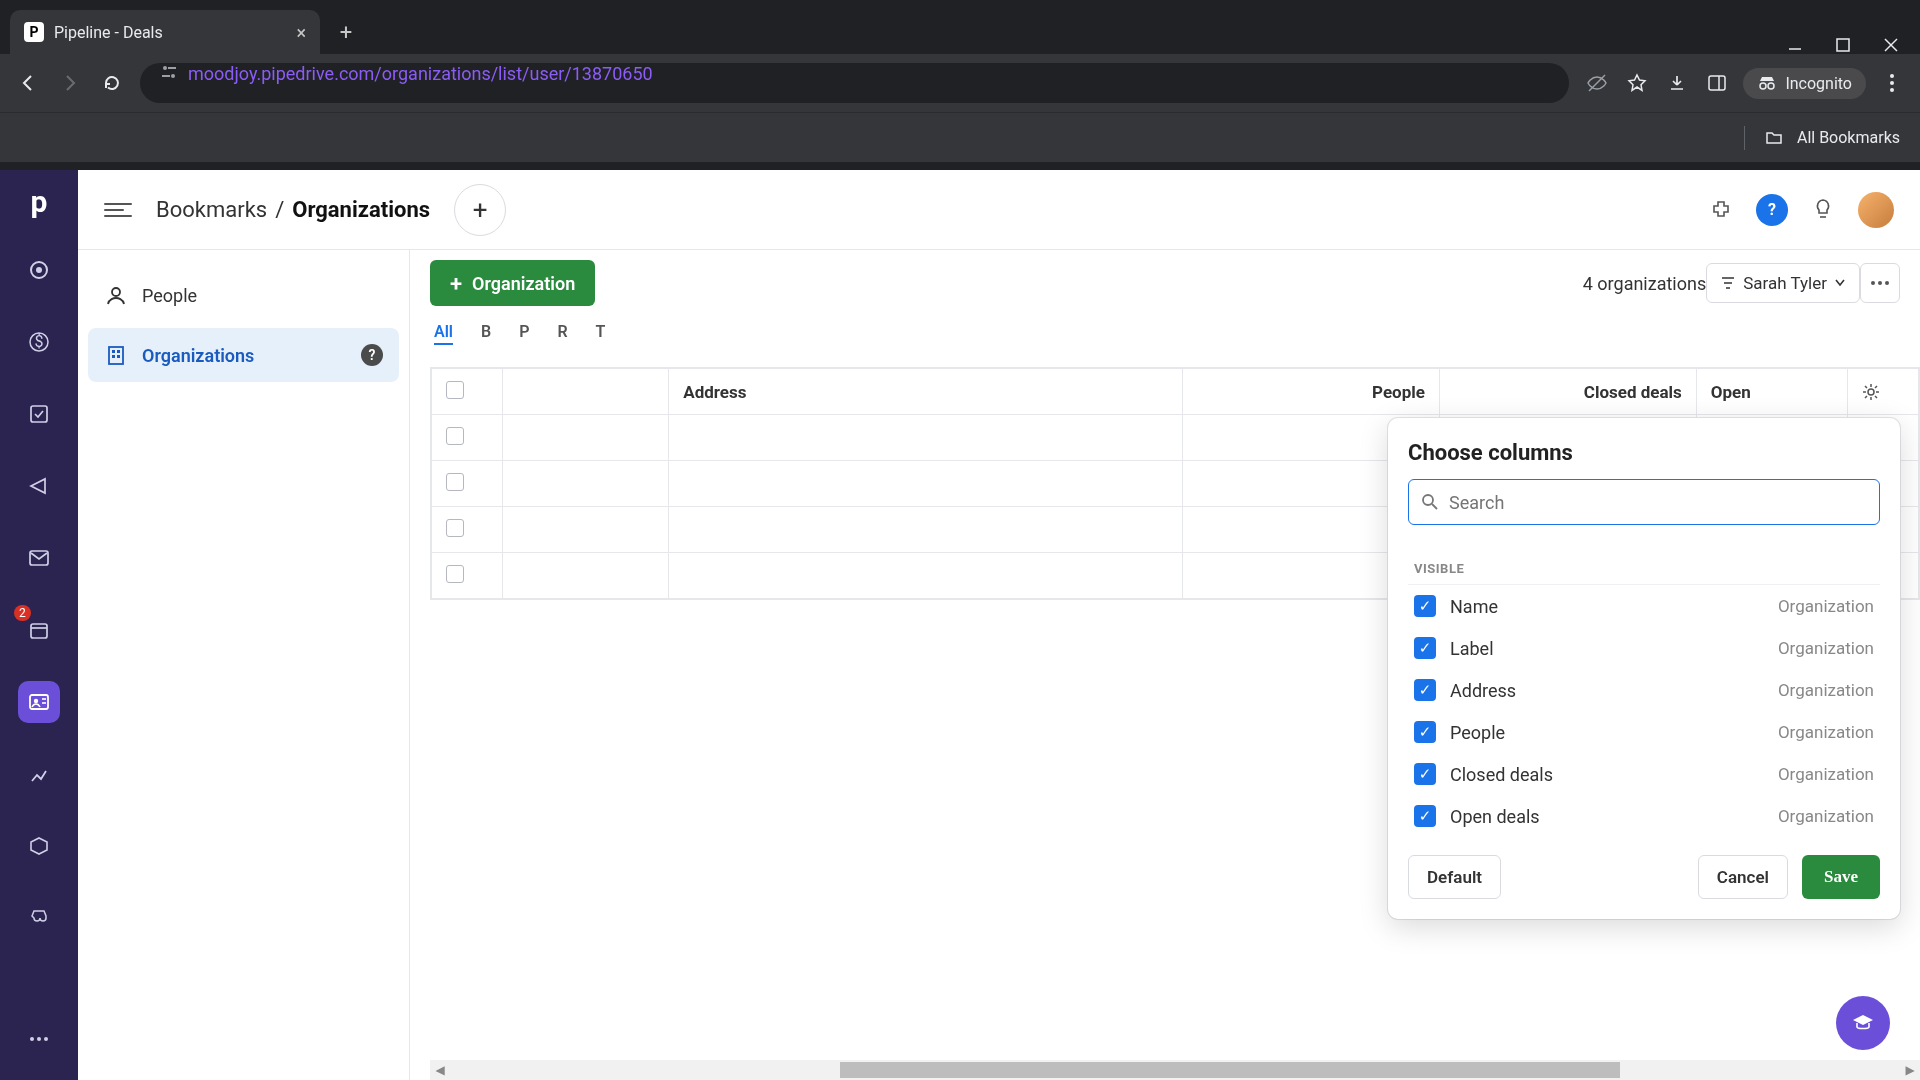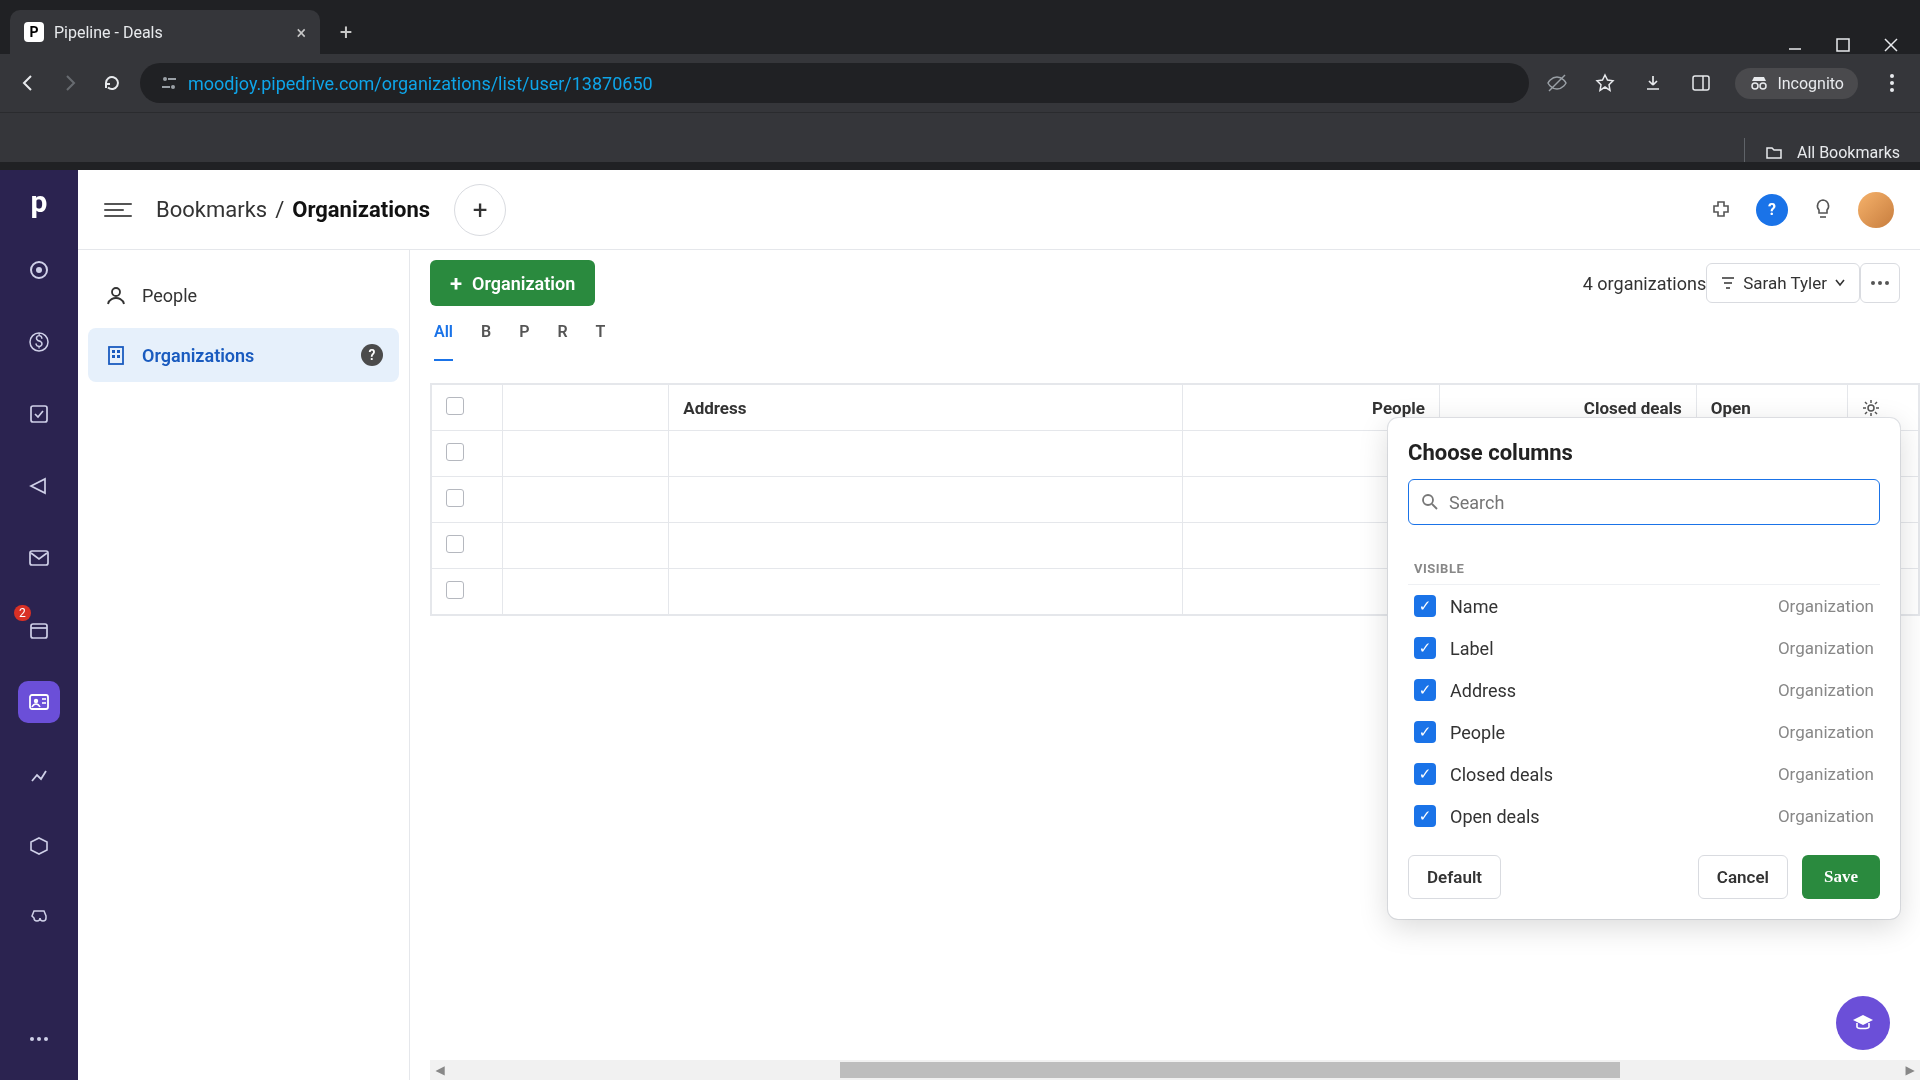--- a/index.html
+++ b/index.html
@@ -52,40 +52,40 @@
     gap: 14px;
   }
   .nav-btn { width:28px;height:28px;display:flex;align-items:center;justify-content:center;color:#9aa0a6;}
   .nav-btn.disabled { opacity:.5;}
   .url-bar {
     flex:1;
     background:#202124;
     border-radius: 30px;
     height: 40px;
     display:flex;
-    align-items:center;
+    align-items:flex-start;
     padding: 0 20px;
     gap: 10px;
-    color:#0ea5e9;
+    color:#8b5cf6;
     font-size: 18px;
   }
   .url-bar .lock { color:#9aa0a6; }
-  .right-icons { display:flex; align-items:center; gap:20px;}
+  .right-icons { display:flex; align-items:center; gap:12px;}
   .incognito-pill {
     background:#4a4a4d;
     border-radius:20px;
     padding: 6px 14px;
     display:flex; align-items:center; gap:8px;
     color:#e8eaed; font-size:16px;
   }
   .bookmark-row {
     height: 50px;
     background:#35363a;
     display:flex;
-    align-items:flex-end;
+    align-items:center;
     justify-content:flex-end;
     padding: 0 20px;
     gap: 14px;
     font-size: 16px;
     color:#e8eaed;
     border-top:1px solid #2a2b2e;
   }
   .bookmark-row .sep { height:24px;width:1px;background:#5f6368;margin:0 6px;}
 
   
@@ -184,21 +184,21 @@
   }
   .action-right { margin-left:auto; display:flex; align-items:center; }
   .count-text { font-size:18px; color:#333;}
   .dots-btn {
     width:40px;height:40px;border:1px solid #d9dbe0;border-radius:6px;
     display:flex;align-items:center;justify-content:center;color:#555;
   }
   .alpha-row {
     display:flex;gap:28px;padding:6px 24px 14px 24px;font-size:16px;color:#555;font-weight:600;
   }
-  .alpha-row .sel { color:#1a73e8; border-bottom:2px solid #1a73e8; padding-bottom:18px;}
+  .alpha-row .sel { color:#1a73e8; border-bottom:2px solid #1a73e8; padding-bottom:2px;}
 
   .table-wrap {
     margin: 8px 0 0 20px;
     border:1px solid #e5e7eb;
     position:relative;
   }
   table { border-collapse:collapse; width: 100%; }
   th, td {
     border:1px solid #e5e7eb;
     height:46px;

